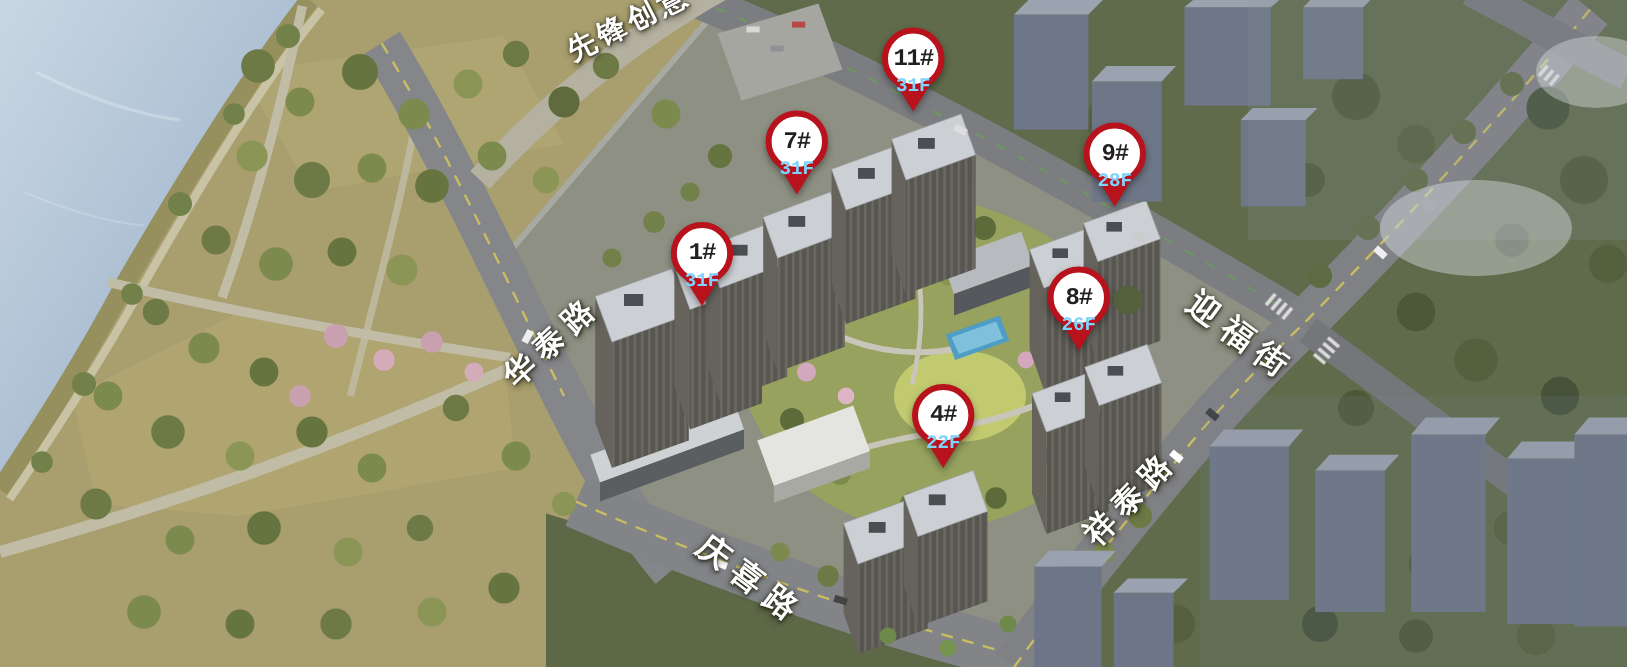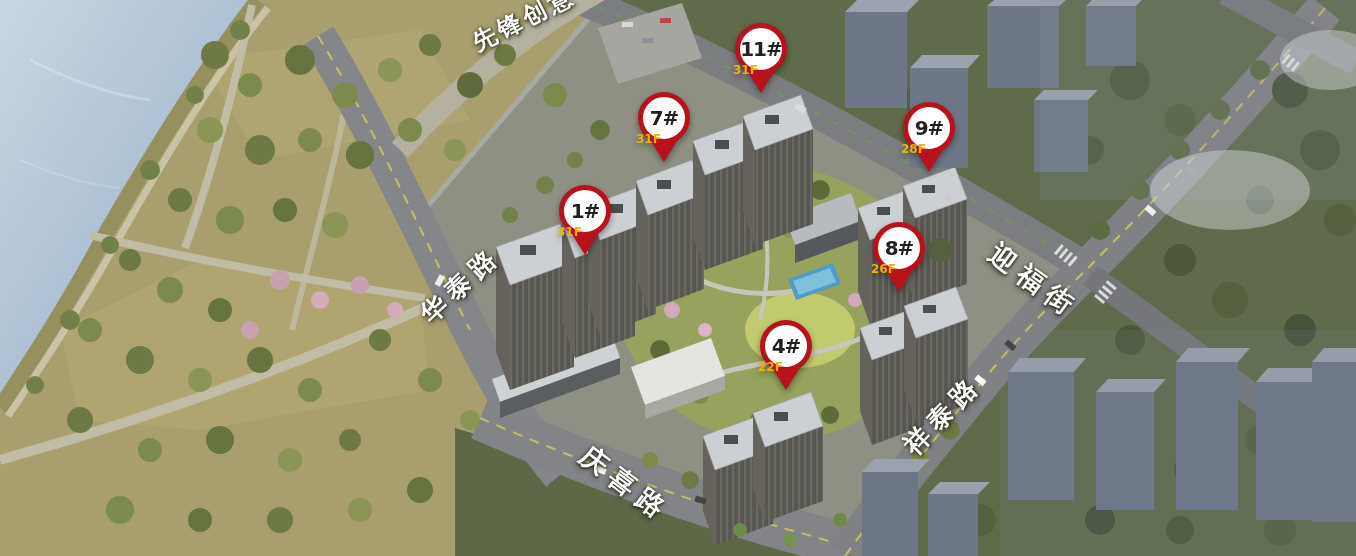--- a/index.html
+++ b/index.html
@@ -9,30 +9,30 @@
 
   
   .street{position:absolute;z-index:15;color:#fff;font-weight:bold;white-space:nowrap;
           transform-origin:0 50%;line-height:1;
           text-shadow:0 2px 5px rgba(35,35,20,.8),0 0 3px rgba(35,35,20,.55),1px 1px 2px rgba(35,35,20,.6);}
 
   
   .pin{position:absolute;width:0;height:0;z-index:30;}
   .pin-inner{position:absolute;left:0;top:0;width:56px;height:70px;
              transform:translate(-50%,-100%);cursor:pointer;
-             filter:drop-shadow(0 3px 3px rgba(0,0,0,.38));}
+             filter:drop-shadow(0 3px 3px rgba(0,0,0,.38));font-family:Liberation Mono, monospace;}
   .pin-head{position:absolute;left:2px;top:0;width:52px;height:52px;box-sizing:border-box;
             background:#fff;border:5px solid #b8121c;border-radius:50%;
             display:flex;align-items:center;justify-content:center;}
   .pin-num{font-size:20px;font-weight:bold;color:#231f20;letter-spacing:-1px;}
   .pin-tail{position:absolute;left:8px;top:38px;width:0;height:0;
             border-left:20px solid transparent;border-right:20px solid transparent;
             border-top:32px solid #b8121c;}
-  .pin-floors{position:absolute;left:0;top:40px;width:56px;
-              font-size:12px;font-weight:bold;color:#eab308;letter-spacing:0;}
+  .pin-floors{position:absolute;left:0;top:40px;width:56px;text-align:center;
+              font-size:16px;font-weight:bold;color:#7dd3fc;letter-spacing:0;}
 </style>
 </head>
 <body>
 
 <div id="stage">
 
 <svg id="scene" viewBox="0 0 1356 556" aria-hidden="true">
   <defs>
     <linearGradient id="wg" x1="0" y1="0" x2="1" y2="1">
       <stop offset="0" stop-color="#c9d7e3"></stop>

